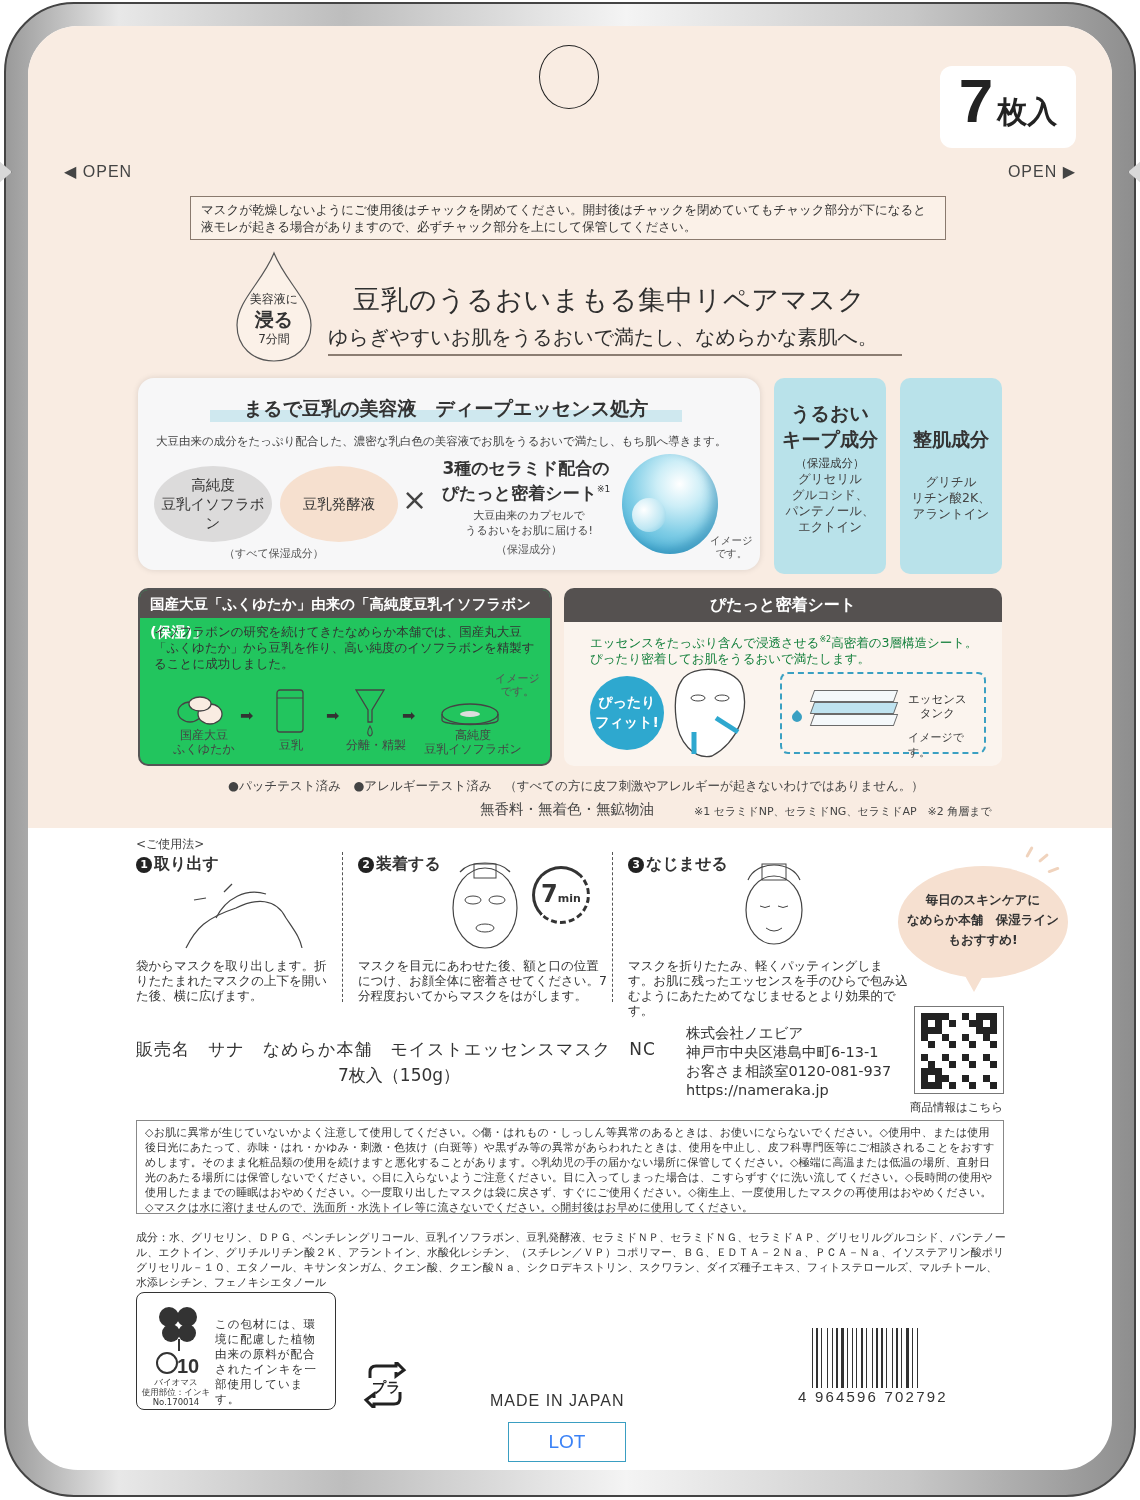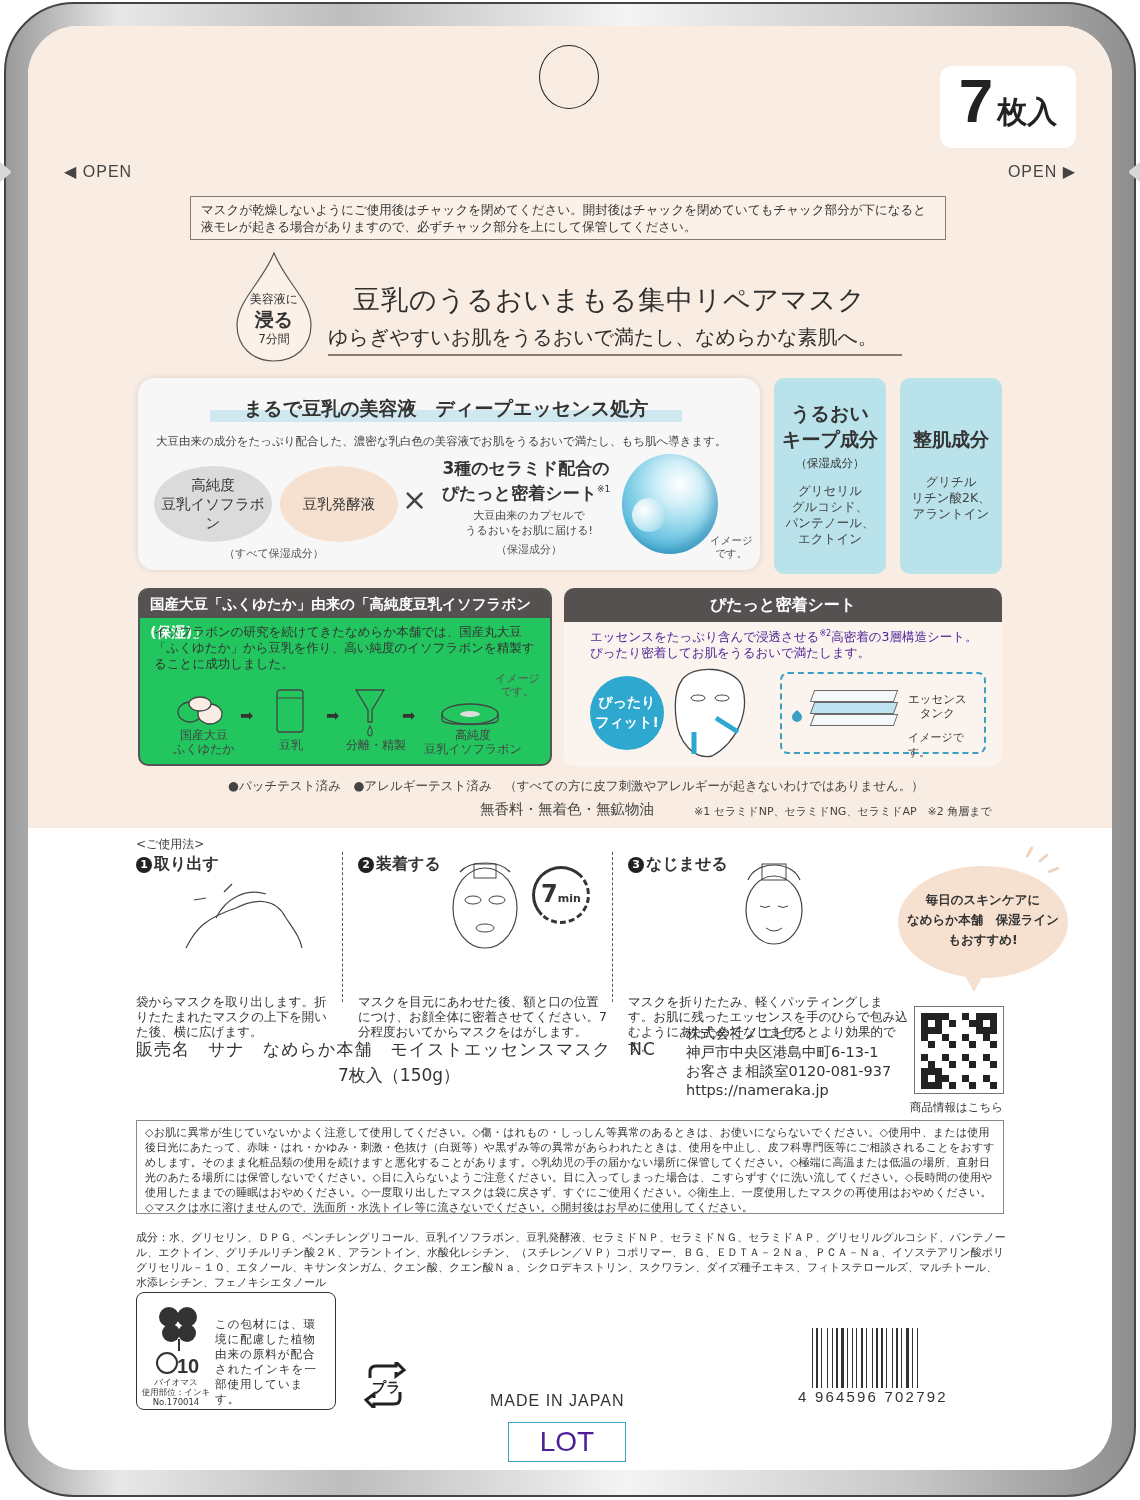--- a/index.html
+++ b/index.html
@@ -79,39 +79,39 @@
   .capsule-img::after { content: ""; position: absolute; left: 10px; top: 44px; width: 34px; height: 34px; border-radius: 50%; background: radial-gradient(circle at 35% 35%, #fff, #bfe7f3 60%, #78c6e0); }
   .image-note { position: absolute; left: 572px; top: 156px; font-size: 10.5px; line-height: 13px; color: #555; text-align: center; }
 
   .keep-card {
     position: absolute; top: 352px; width: 112px; height: 196px; border-radius: 10px; background: #b9e2ea; text-align: center; color: #333;
   }
   .keep-1 { left: 746px; }
   .keep-2 { left: 872px; width: 102px; }
   .keep-title { margin-top: 22px; font-size: 19px; font-weight: bold; line-height: 26px; }
   .keep-sub { font-size: 11.5px; margin-top: 4px; }
-  .keep-body { font-size: 12.5px; line-height: 16px; margin-top: 12px; color: #444; }
+  .keep-body { font-size: 12.5px; line-height: 16px; margin-top: 0; color: #444; }
   .keep-2 .keep-title { margin-top: 48px; }
   .keep-2 .keep-body { margin-top: 22px; }
 
   .soy-card {
     position: absolute; left: 110px; top: 562px; width: 414px; height: 178px; border: 2px solid #555; border-radius: 10px; overflow: hidden; background: #22c55e;
   }
   .card-header { background: #555150; color: #fff; font-size: 14.5px; font-weight: bold; height: 28px; line-height: 28px; padding-left: 10px; }
   .soy-body { font-size: 12.5px; line-height: 16px; color: #333; padding: 6px 10px 0 14px; }
   .flow { position: absolute; left: 0; top: 98px; width: 100%; height: 78px; }
   .flow-step { position: absolute; text-align: center; font-size: 12px; line-height: 14px; color: #444; }
   .flow-arrow { position: absolute; top: 18px; font-size: 16px; color: #333; }
   .soy-img-note { position: absolute; left: 355px; top: 82px; font-size: 11px; line-height: 13px; color: #555; text-align: center; }
 
   .fit-card {
     position: absolute; left: 536px; top: 562px; width: 438px; height: 178px; border-radius: 10px; overflow: hidden; background: #fbf4ee;
   }
   .fit-card .card-header { text-align: center; padding-left: 0; font-size: 16px; height: 34px; line-height: 34px; }
-  .fit-body { font-size: 12.5px; line-height: 16px; color: #4c1d95; padding: 4px 0 0 26px; }
+  .fit-body { font-size: 12.5px; line-height: 16px; color: #15803d; padding: 10px 0 0 26px; }
   .fit-body sup { font-size: 8px; }
   .fit-badge {
     position: absolute; left: 26px; top: 88px; width: 74px; height: 74px; border-radius: 50%; background: #2ea8cf; color: #fff;
     font-size: 14px; font-weight: bold; text-align: center; line-height: 20px; padding-top: 16px;
   }
   .mask-face { position: absolute; left: 108px; top: 78px; width: 76px; height: 94px; }
   .tank-box {
     position: absolute; left: 216px; top: 84px; width 206px; width: 206px; height: 82px; border: 2px dashed #3aa0c2; border-radius: 8px;
   }
   .tank-layers { position: absolute; left: 30px; top: 16px; width: 84px; height: 40px; }
@@ -122,21 +122,21 @@
 
   .test-line { position: absolute; left: 200px; top: 752px; font-size: 12.5px; color: #444; }
   .free-line { position: absolute; left: 452px; top: 774px; font-size: 14.5px; color: #444; }
   .footnote-line { position: absolute; left: 666px; top: 778px; font-size: 11px; color: #444; }
 
   
   .usage-header { position: absolute; left: 108px; top: 810px; font-size: 12px; color: #444; }
   .step { position: absolute; top: 828px; }
   .step-title { font-size: 16px; font-weight: bold; color: #333; }
   .step-title .num { display: inline-block; width: 16px; height: 16px; border-radius: 50%; background: #222; color: #fff; font-size: 11px; text-align: center; line-height: 16px; margin-right: 2px; vertical-align: 1px; }
-  .step-body { position: absolute; top: 104px; font-size: 12.5px; line-height: 15px; color: #333; width: 280px; margin-top: 36px; }
+  .step-body { position: absolute; top: 104px; font-size: 12.5px; line-height: 15px; color: #333; width: 280px; }
   .step-1 { left: 108px; }
   .step-2 { left: 330px; }
   .step-3 { left: 600px; }
   .divider-v { position: absolute; top: 826px; width: 0; height: 150px; border-left: 1.5px dashed #555; }
   .illus { position: absolute; }
   .timer { position: absolute; left: 504px; top: 840px; width: 58px; height: 58px; border: 3px solid #333; border-radius: 50%; border-right-style: dashed; border-bottom-style: dashed; text-align: center; line-height: 50px; font-size: 24px; color: #333; font-weight: bold; }
   .timer small { font-size: 11px; }
 
   .bubble {
     position: absolute; left: 870px; top: 840px; width: 170px; height: 112px; border-radius: 50%; background: #f6e0d0;
@@ -160,21 +160,21 @@
   }
   .ingredients { position: absolute; left: 108px; top: 1204px; width: 870px; font-size: 11px; line-height: 15px; color: #333; }
 
   .biomass-box { position: absolute; left: 108px; top: 1266px; width: 200px; height: 118px; border: 1.5px solid #333; border-radius: 8px; }
   .biomass-text { position: absolute; left: 78px; top: 24px; font-size: 11.5px; line-height: 15px; color: #333; width: 112px; letter-spacing: 1px; }
   .biomass-mark { position: absolute; left: 14px; top: 10px; width: 56px; height: 76px; }
   .biomass-caption { position: absolute; left: 4px; top: 84px; width: 70px; text-align: center; font-size: 8.5px; line-height: 10px; color: #333; }
 
   .pla-mark { position: absolute; left: 334px; top: 1336px; width: 46px; height: 46px; }
   .made-in { position: absolute; left: 462px; top: 1366px; font-size: 16px; color: #333; letter-spacing: 1px; font-family: "Liberation Sans", sans-serif; }
-  .lot-box { position: absolute; left: 480px; top: 1396px; width: 118px; height: 40px; border: 1.5px solid #3a9ec2; color: #4c1d95; font-size: 28px; text-align: center; line-height: 38px; font-family: "Liberation Sans", sans-serif; }
+  .lot-box { position: absolute; left: 480px; top: 1396px; width: 118px; height: 40px; border: 1.5px solid #3a9ec2; color: #3b82f6; font-size: 19px; text-align: center; line-height: 38px; font-family: "Liberation Sans", sans-serif; }
 
   .barcode { position: absolute; left: 770px; top: 1302px; width: 206px; height: 76px; }
   .barcode-bars { position: absolute; left: 14px; top: 0; height: 62px; display: flex; align-items: flex-start; }
   .barcode-bars i { display: block; height: 60px; background: #333; margin-right: 1px; }
   .barcode-num { position: absolute; left: 0; top: 60px; font-size: 15px; letter-spacing: 2.2px; color: #333; font-family: "Liberation Sans", sans-serif; white-space: nowrap; }
 </style>
 </head>
 <body>
 
 <div class="pouch-outer"></div>

